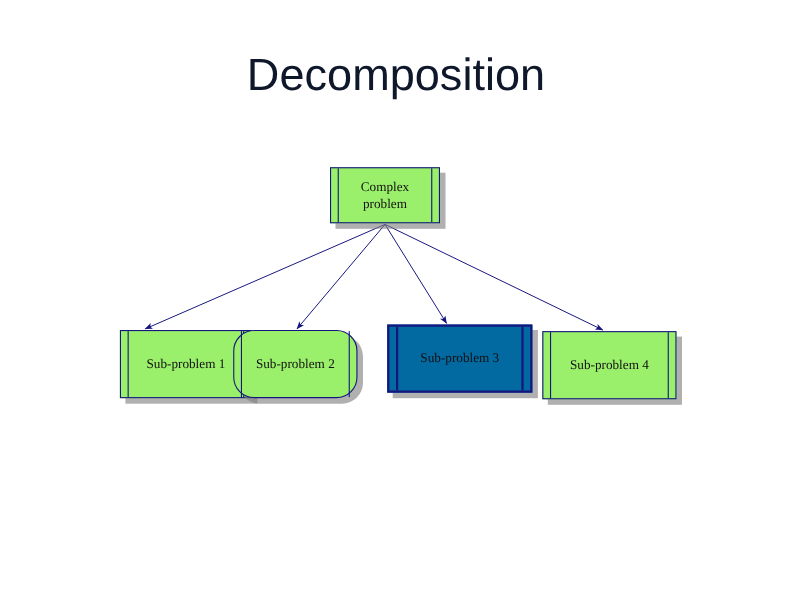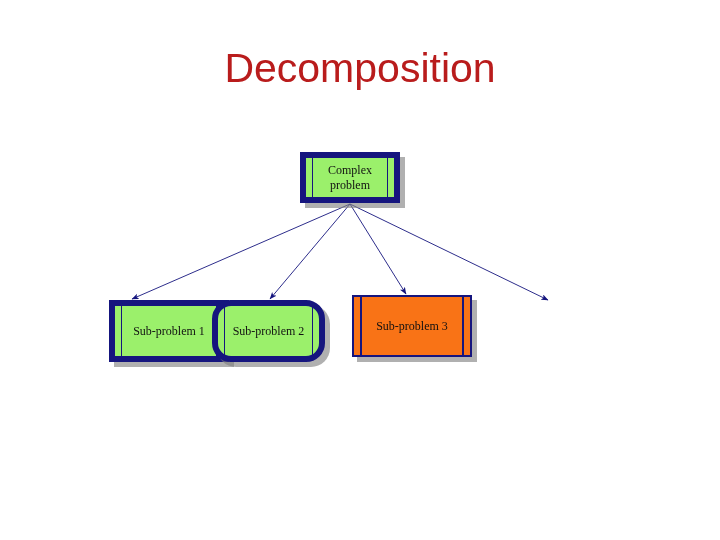--- a/index.html
+++ b/index.html
@@ -23,21 +23,21 @@
   #slide-title {
     position: absolute;
     left: 0;
     top: 40px;
     width: 720px;
     text-align: center;
     font-family: "Liberation Sans", sans-serif;
     font-size: 41px;
     font-weight: 400;
     line-height: 56px;
-    color: #b91c1c;
+    color: #0f172a;
     letter-spacing: 0px;
     white-space: nowrap;
   }
 
   
   #diagram {
     position: absolute;
     left: 0;
     top: 0;
     width: 720px;
@@ -50,21 +50,21 @@
     width: 720px;
     height: 540px;
     pointer-events: none;
   }
 
   
   .node {
     position: absolute;
     box-sizing: border-box;
     background: #9bf06b;
-    border: 6px solid #4c1d95;
+    border: 1px solid #4c1d95;
     box-shadow: 5px 5px 0 0 rgba(128,128,128,0.62);
   }
   .node .rule {
     position: absolute;
     top: 0;
     bottom: 0;
     width: 0;
     border-left: 1px solid #15157e;
   }
   .node .rule.left  { left: 6px; }
@@ -129,21 +129,26 @@
       <span class="rule right"></span>
       <span class="node-label">Sub-problem 1</span>
     </div>
 
     <div class="node" id="node-child-1" style="left: 212px; top: 300px; width: 113px; height: 62px; background: rgb(155, 240, 107); border-color: rgb(21, 21, 126); border-radius: 19px;">
       <span class="rule left"></span>
       <span class="rule right"></span>
       <span class="node-label">Sub-problem 2</span>
     </div>
 
-    <div class="node heavy" id="node-child-2" style="left: 352px; top: 295px; width: 120px; height: 62px; background: #f97316; border-color: rgb(21, 21, 126);">
+    <div class="node heavy" id="node-child-2" style="left: 352px; top: 295px; width: 132px; height: 62px; background: #0369a1; border-color: rgb(21, 21, 126);">
       <span class="rule left"></span>
       <span class="rule right"></span>
       <span class="node-label">Sub-problem 3</span>
     </div>
 
+    <div class="node" id="node-child-3" style="left: 493px; top: 301px; width: 122px; height: 62px; background: rgb(155, 240, 107); border-color: rgb(21, 21, 126);">
+      <span class="rule left"></span>
+      <span class="rule right"></span>
+      <span class="node-label">Sub-problem 4</span>
+    </div>
 
   </div>
 </div>
 
 </body></html>

